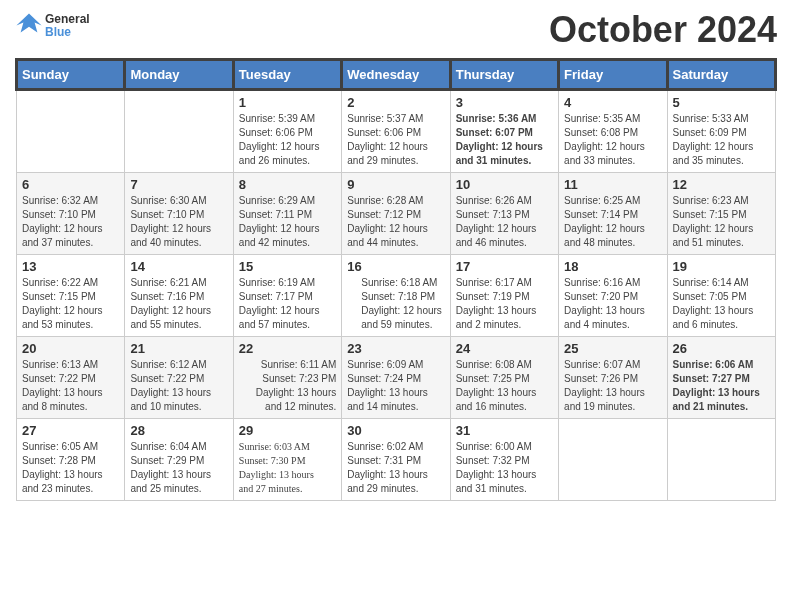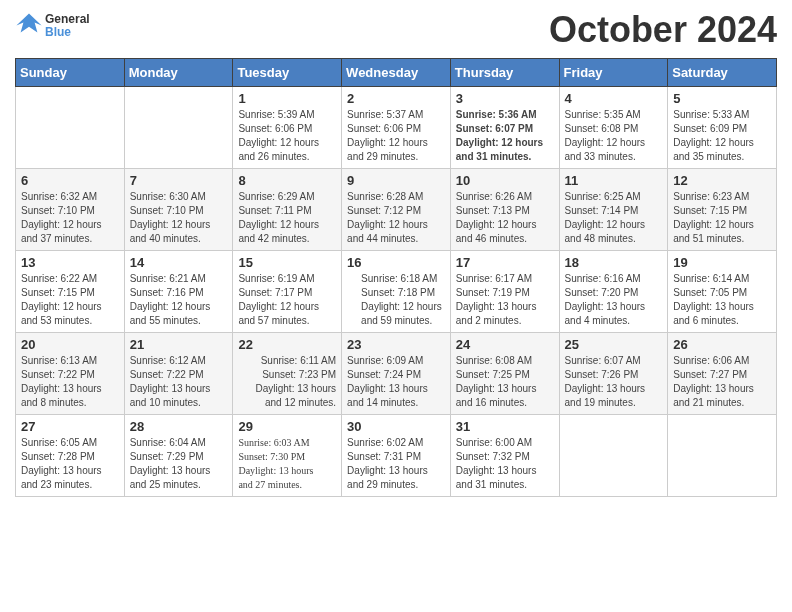--- a/index.html
+++ b/index.html
@@ -53,21 +53,21 @@
       border-collapse: collapse;
       table-layout: fixed;
     }
     thead tr th {
       background-color: #4a7fc1;
       color: #fff;
       font-size: 13px;
       font-weight: bold;
       padding: 6px 4px;
       text-align: left;
-      border: 1px solid #404040;
+      border: 3px solid #404040;
     }
     tbody tr td {
       border: 1px solid #ccc;
       vertical-align: top;
       padding: 4px 5px;
       font-size: 10.5px;
       color: #333;
       height: 78px;
     }
     .day-number {
@@ -303,21 +303,21 @@
         </td>
         <td>
           <span class="day-number">25</span>
           <div class="day-info" style="white-space: pre-line;">Sunrise: 6:07 AM
 Sunset: 7:26 PM
 Daylight: 13 hours
 and 19 minutes.</div>
         </td>
         <td>
           <span class="day-number">26</span>
-          <div class="day-info" style="white-space: pre-line;">Sunrise: 6:06 AM
+          <div class="day-info" style="white-space: pre-line; font-weight: bold;">Sunrise: 6:06 AM
 Sunset: 7:27 PM
 Daylight: 13 hours
 and 21 minutes.</div>
         </td>
       </tr>
       <tr>
         <td>
           <span class="day-number">27</span>
           <div class="day-info" style="white-space: pre-line;">Sunrise: 6:05 AM
 Sunset: 7:28 PM

